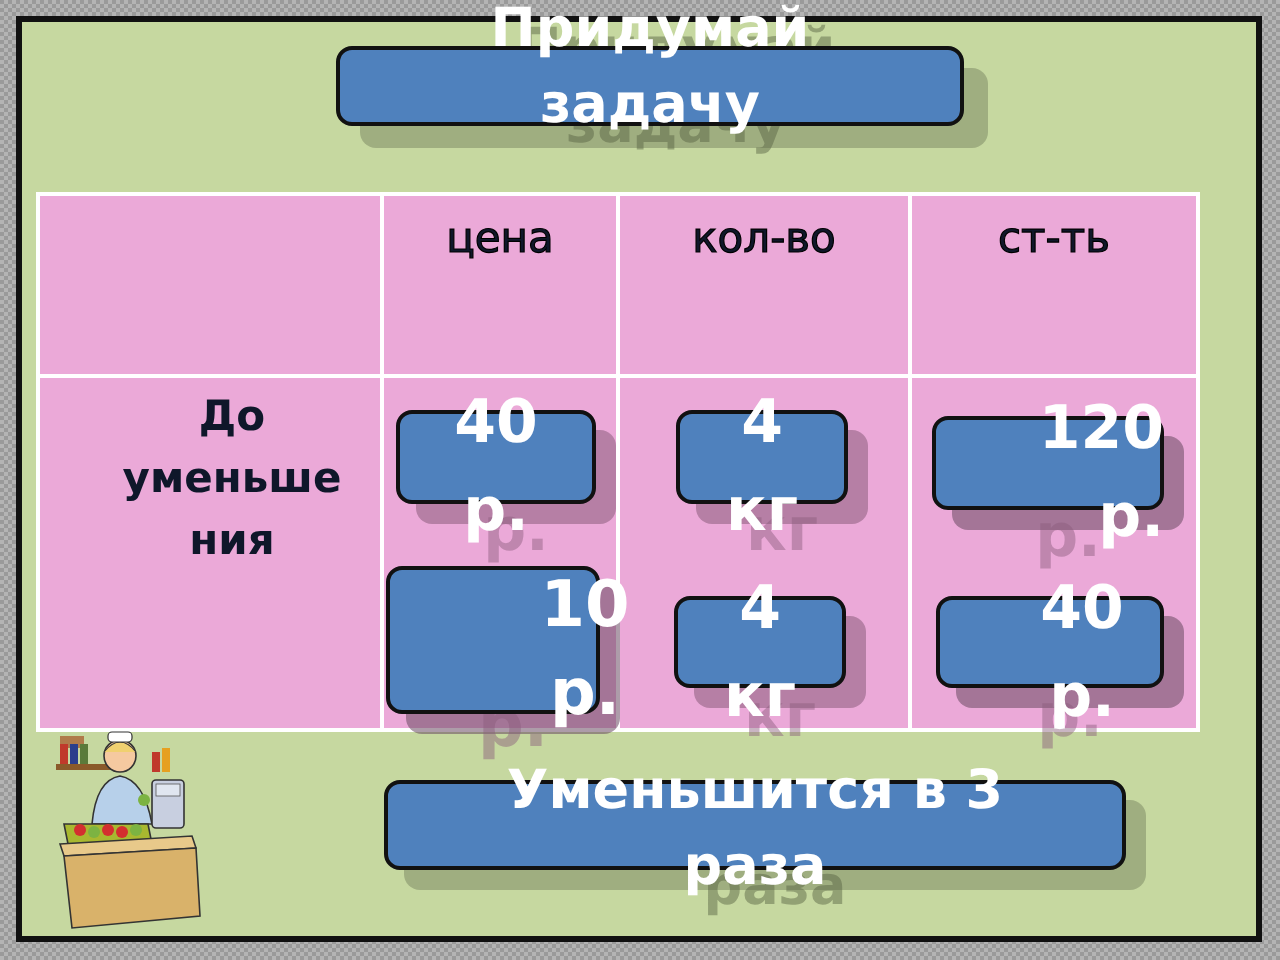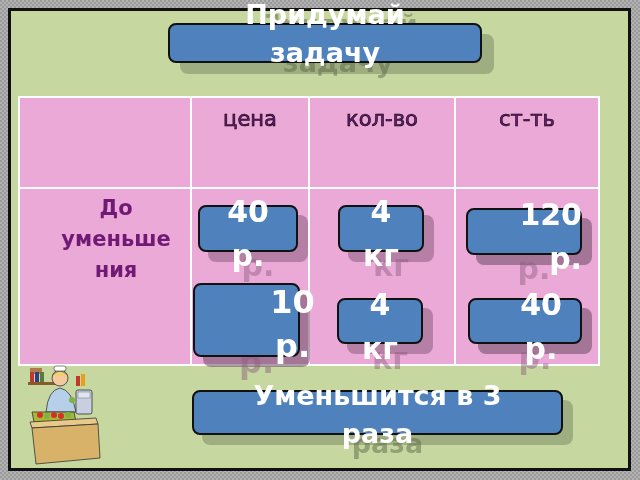--- a/index.html
+++ b/index.html
@@ -16,21 +16,21 @@
   .slide {
     position: absolute; left: 8px; top: 8px; width: 617px; height: 457px;
     background: #c6d8a0; border: 3px solid #111;
   }
   .tbl {
     position: absolute; left: 18px; top: 96px; width: 580px; height: 270px;
     border-collapse: collapse; table-layout: fixed;
   }
   .tbl td {
     background: #eba9d8; border: 2px solid #fff; padding: 0;
-    color: #701a75; font-weight: bold; text-align: center;
+    color: #0f172a; font-weight: bold; text-align: center;
     font-size: 21px; line-height: 31px; vertical-align: top;
   }
   .tbl tr.h td { height: 55px; }
   .tbl tr.h td span { display: block; padding-top: 6px; font-weight: normal; -webkit-text-stroke: 0.6px #000; }
   .tbl tr.r1 td { height: 105px; }
   .tbl tr.r2 td { height: 104px; }
   .tbl td.lbl { padding-top: 4px; padding-left: 22px; }
   .tbl tr.r2 td.lbl { padding-top: 0; }
 
   .box {

